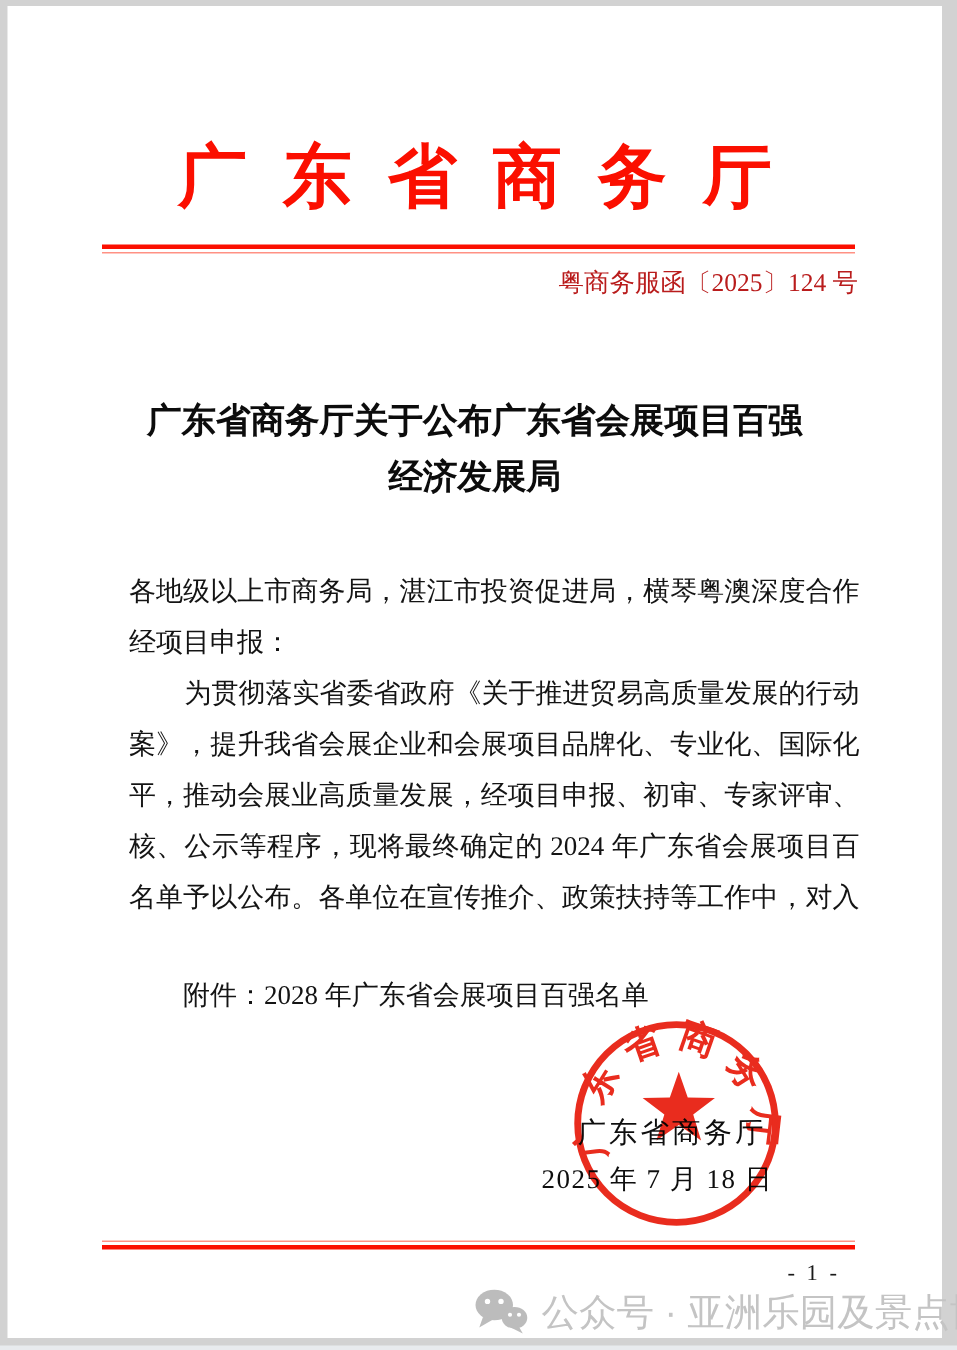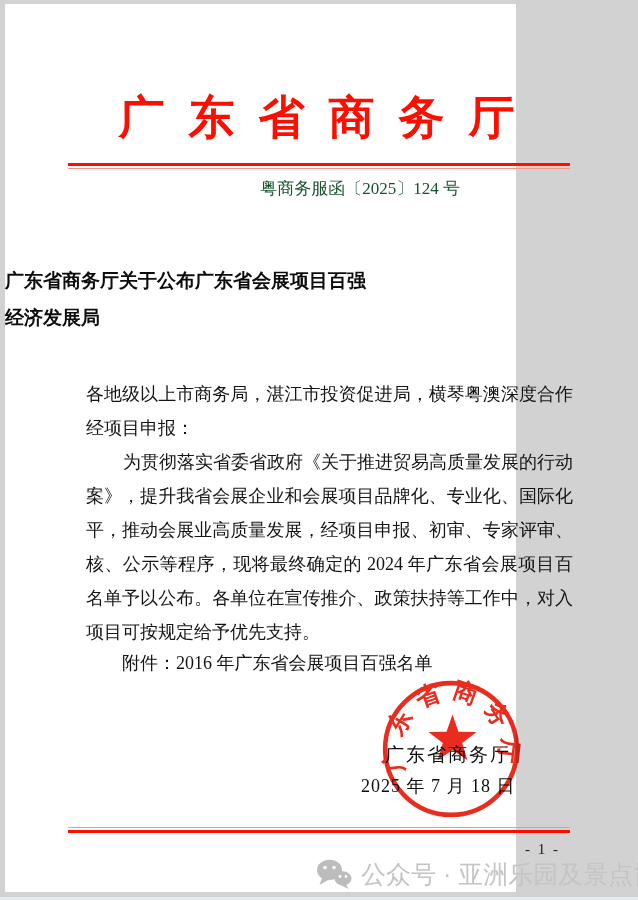--- a/index.html
+++ b/index.html
@@ -2,46 +2,46 @@
 <html><head>
 <meta charset="utf-8">
 <style>
   html,body{margin:0;padding:0;}
   body{
     width:638px;height:900px;position:relative;overflow:hidden;
     background:#d2d2d2;
     font-family:"Liberation Serif","DejaVu Serif",serif;
   }
   .page{
-    position:absolute;left:5px;top:4px;width:511px;height:888px;
+    position:absolute;left:5px;top:4px;width:623px;height:888px;
     background:#ffffff;
   }
   .bottom-strip{
     position:absolute;left:0;bottom:0;width:638px;height:3px;
     background:#e8ebee;
   }
   
   .agency-header{
     position:absolute;left:0;top:84px;width:623px;
     text-align:center;color:#fb0f00;font-weight:bold;
     font-size:46px;line-height:60px;white-space:nowrap;
   }
   .agency-header span{letter-spacing:24px;margin-right:-24px;}
   .divider-top{
     position:absolute;left:63px;top:159px;width:502px;height:2px;
     border-top:3px solid #fb0f00;border-bottom:1px solid #ff9184;
   }
   .doc-number{
     position:absolute;right:56px;top:173px;
-    font-size:17px;color:#14532d;white-space:nowrap;
+    font-size:17px;color:#b91c1c;white-space:nowrap;
   }
   
   .doc-title{
-    position:absolute;left:0;top:258px;width:623px;text-align:left;
-    font-size:19px;font-weight:bold;color:#0c0c0c;line-height:37px;font-family:Liberation Serif, serif;
+    position:absolute;left:0;top:258px;width:623px;text-align:center;
+    font-size:23px;font-weight:bold;color:#0c0c0c;line-height:37px;font-family:Liberation Serif, serif;
   }
   .doc-title div{white-space:nowrap;}
   
   .body-text{
     position:absolute;left:81px;top:373px;width:487px;
     font-size:18px;color:#141414;
   }
   .bline{height:34px;line-height:34px;overflow:hidden;white-space:nowrap;}
   .bline.fill{white-space:normal;text-align:justify;text-align-last:justify;}
   .bline.indent{text-indent:37px;}
@@ -100,24 +100,23 @@
   </div>
 
   <div class="body-text">
     <div class="bline fill">各地级以上市商务局，湛江市投资促进局，横琴粤澳深度合作区</div>
     <div class="bline">经项目申报：</div>
     <div class="bline fill indent">为贯彻落实省委省政府《关于推进贸易高质量发展的行动方</div>
     <div class="bline fill">案》，提升我省会展企业和会展项目品牌化、专业化、国际化水</div>
     <div class="bline fill">平，推动会展业高质量发展，经项目申报、初审、专家评审、复</div>
     <div class="bline fill">核、公示等程序，现将最终确定的 2024 年广东省会展项目百强</div>
     <div class="bline fill">名单予以公布。各单位在宣传推介、政策扶持等工作中，对入选</div>
-    <div class="bline">项目可按规定给予优先支持。</div>
   </div>
 
-  <div class="attachment">附件：2016 年广东省会展项目百强名单</div>
+  <div class="attachment">附件：2028 年广东省会展项目百强名单</div>
 
   <div class="sig-name">广东省商务厅</div>
   <div class="sig-date">2025 年 7 月 18 日</div>
 
   <svg class="seal" viewBox="0 0 150 150">
     <circle cx="75" cy="75" r="65" fill="none" stroke="#e71a0a" stroke-width="4.5"></circle>
     <path id="sealArc" d="M 40.4,109.6 A 49 49 0 1 1 109.6,109.6" fill="none"></path>
     <text>
       <textPath href="#sealArc" startOffset="50%" text-anchor="middle">广东省商务厅</textPath>
     </text>

